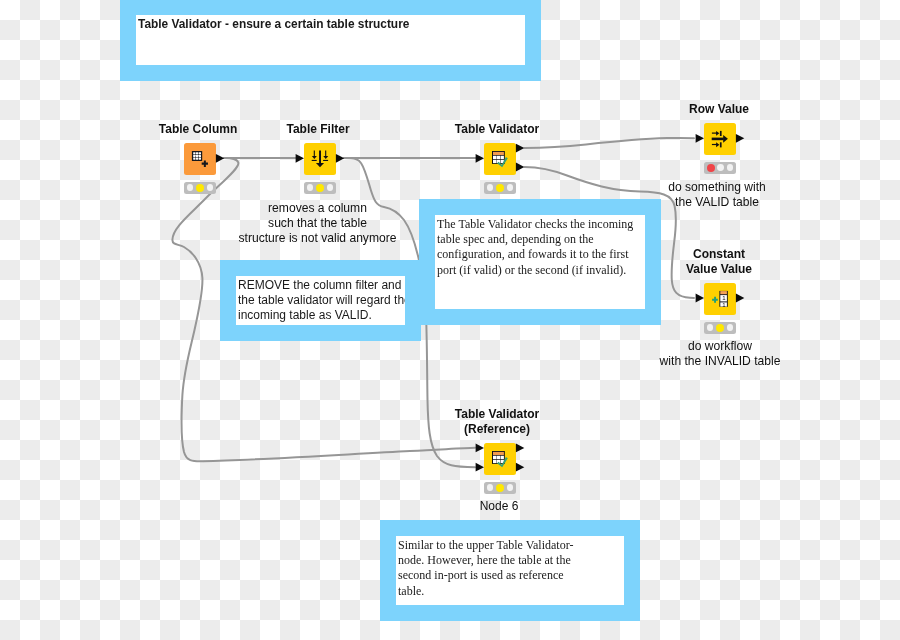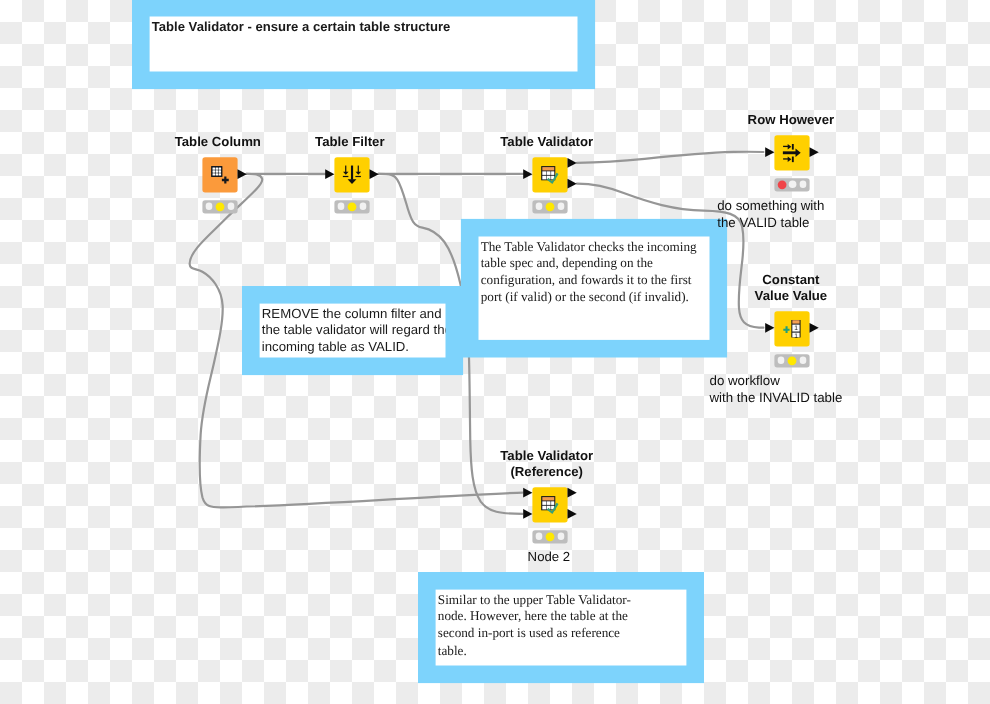--- a/index.html
+++ b/index.html
@@ -22,21 +22,21 @@
   .ann .btext{white-space:pre;}
   .ann .spacer{height:15.2px;font-size:12px;line-height:15.2px;}
   .node-box{position:absolute;width:32px;height:32px;border-radius:2.5px;}
   .nlabel{position:absolute;text-align:center;font-weight:bold;font-size:12px;
      color:#111;white-space:pre;line-height:15px;}
   .status{position:absolute;width:32px;height:11.5px;background:#bdbdbd;border-radius:2.5px;
      display:flex;align-items:center;justify-content:center;gap:2.6px;}
   .led{width:6.8px;height:6.8px;border-radius:50%;background:#f2f2f2;flex:none;}
   .led.yellow{background:#ffe800;width:8.2px;height:8.2px;}
   .led.red{background:#f04448;width:8.2px;height:8.2px;}
-  .free{position:absolute;font-size:12.1px;color:#111;white-space:pre;line-height:14.8px;}
+  .free{position:absolute;text-align:center;font-size:12.1px;color:#111;white-space:pre;line-height:14.8px;}
 </style>
 </head>
 <body>
 
 <div id="canvas">
 
   <svg class="edges" viewBox="0 0 900 640">
     <g fill="none" stroke="#969696" stroke-width="2" stroke-linecap="round">
       <path d="M 224 158 L 301 158"></path>
       <path d="M 224 158 C 232 158 237 158.5 238.3 162.5 C 240 168 221 183 206 198 C 191 213.5 172.2 228 172.4 240 C 172.6 245.5 178.5 243.8 184 247 C 192 251.5 201.5 262 202.4 278 C 203 292 199 310 194.5 330 C 190 350 184 370 182.4 395 C 181 420 181 440 184 452 C 186.5 461 192 461.5 203 461.2 C 260 460 350 454 410 451 C 450 449 465 448 475 447.8"></path>
@@ -73,20 +73,23 @@
 
   <div class="ann" style="left:380px;top:520px;width:260px;height:101px;font-family:Liberation Serif, serif;">
     <div class="inner">
         <div class="btext">Similar to the upper Table Validator-
 node. However, here the table at the
 second in-port is used as reference
 table.</div>
       </div>
   </div>
 
+  <div class="free" style="left:225px;top:201px;width:185px;">removes a column
+such that the table
+structure is not valid anymore</div>
   <div class="free" style="left:652px;top:180px;width:130px;">do something with
 the VALID table</div>
   <div class="free" style="left:645px;top:339px;width:150px;">do workflow
 with the INVALID table</div>
 
   <div class="nlabel" style="left:138px;top:122px;width:120px;">Table Column</div>
   <div class="node-box" style="left:184px;top:143px;background:#fb9a3b;">
     <svg width="32" height="32" viewBox="0 0 32 32">
       <rect x="7.9" y="7.9" width="10.3" height="10.0" rx="0.5" fill="#16181d"></rect>
       <g fill="#fefefe">
@@ -145,21 +148,21 @@
       </g>
       <path d="M14.6 18.7 L17.8 21.7 L21.9 14.0 L23.8 15.2 L18.2 24.3 L13.1 20.3 Z" fill="#36a079"></path>
     </svg>
   </div>
   <div class="status" style="left:484px;top:182px;">
     <span class="led"></span>
     <span class="led yellow"></span>
     <span class="led"></span>
   </div>
 
-  <div class="nlabel" style="left:659px;top:102px;width:120px;">Row However</div>
+  <div class="nlabel" style="left:659px;top:102px;width:120px;">Row Value</div>
   <div class="node-box" style="left:704px;top:123px;background:#ffd000;">
     <svg width="32" height="32" viewBox="0 0 32 32">
       <g fill="#111">
         <rect x="7.9" y="9.5" width="5.6" height="1.2"></rect>
           <path d="M12.1 7.9 L15.4 10.35 L12.1 12.8 Z"></path>
           <rect x="15.9" y="7.9" width="1.7" height="5.1"></rect>
         <rect x="7.9" y="20.9" width="5.6" height="1.2"></rect>
           <path d="M12.1 19.3 L15.4 21.75 L12.1 24.2 Z"></path>
           <rect x="15.9" y="19.3" width="1.7" height="5.1"></rect>
         <rect x="7.7" y="14.6" width="12.0" height="2.6"></rect>
@@ -207,21 +210,21 @@
           <rect x="17.0" y="16.75" width="2.9" height="3.35"></rect>
       </g>
       <path d="M14.6 18.7 L17.8 21.7 L21.9 14.0 L23.8 15.2 L18.2 24.3 L13.1 20.3 Z" fill="#36a079"></path>
     </svg>
   </div>
   <div class="status" style="left:484px;top:482px;">
     <span class="led"></span>
     <span class="led yellow"></span>
     <span class="led"></span>
   </div>
-  <div class="nlabel" style="left:439px;top:499px;width:120px;font-weight:normal;font-size:12px;">Node 2</div>
+  <div class="nlabel" style="left:439px;top:499px;width:120px;font-weight:normal;font-size:12px;">Node 6</div>
 
   <svg class="edges" viewBox="0 0 900 640" style="pointer-events:none;">
     <g fill="#0b0b0b">
       <path d="M215.9 153.9 L224.3 158.3 L215.9 162.7 Z"></path>
       <path d="M295.6 153.9 L304.0 158.3 L295.6 162.7 Z"></path>
       <path d="M335.9 153.9 L344.3 158.3 L335.9 162.7 Z"></path>
       <path d="M475.6 153.9 L484.0 158.3 L475.6 162.7 Z"></path>
       <path d="M515.9 143.7 L524.3 148.1 L515.9 152.5 Z"></path>
       <path d="M515.9 162.6 L524.3 167.0 L515.9 171.4 Z"></path>
       <path d="M695.6 133.9 L704.0 138.3 L695.6 142.7 Z"></path>

